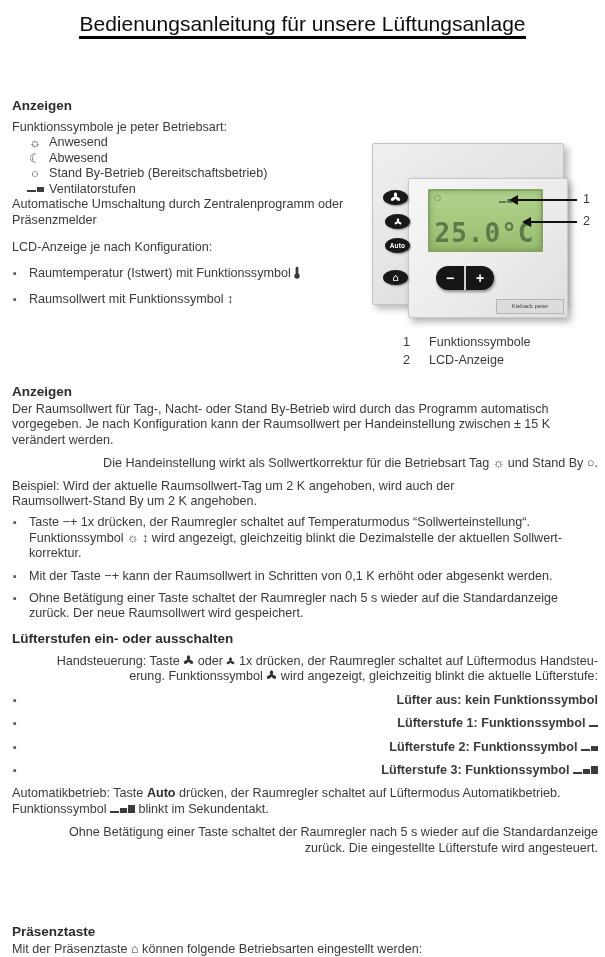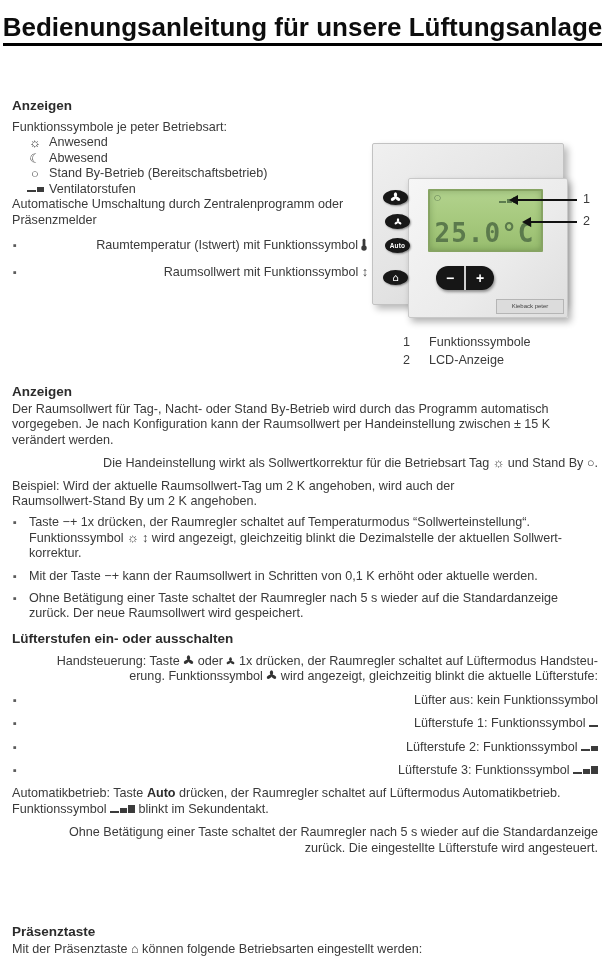--- a/index.html
+++ b/index.html
@@ -1,33 +1,33 @@
 <!DOCTYPE html>
 <html><head>
 <meta charset="utf-8">
 <style>
   html,body{margin:0;padding:0;background:#fff;}
   .page{position:relative;width:605px;height:957px;background:#ffffff;overflow:hidden;
         font-family:"Liberation Sans","DejaVu Sans",sans-serif;color:#3a3a3a;}
 
   
   .title-wrap{position:absolute;left:0;right:0;top:12px;text-align:center;}
-  .title-wrap h1{margin:0;font-size:26px;font-weight:bold;color:#0d0d0d;display:inline-block;}
+  .title-wrap h1{margin:0;font-size:21px;font-weight:normal;color:#0d0d0d;display:inline-block;}
   .title-wrap h1 span{border-bottom:3px solid #000;padding-bottom:1px;}
 
   h2{font-size:13.5px;margin:0 0 3px 0;font-weight:bold;color:#2c2c2c;}
   p{margin:0;font-size:12.6px;line-height:15.4px;}
   .pre{white-space:pre-line;}
-  .mt8{margin-top:8px;text-align:right;} .mt7{margin-top:7px;} .mt12{margin-top:12px;} .mt10{margin-top:10px;text-align:right;} .mt6{margin-top:6px;}
+  .mt8{margin-top:8px;text-align:right;} .mt7{margin-top:7px;} .mt12{margin-top:12px;} .mt10{margin-top:10px;} .mt6{margin-top:6px;}
 
   ul{list-style:none;margin:0;padding:0;}
   li{position:relative;padding-left:17px;font-size:12.6px;line-height:15.4px;white-space:pre-line;margin-bottom:7px;}
   li::before{content:"▪";position:absolute;left:1px;top:0px;font-size:11px;color:#5a5a5a;}
   ul.wide li{margin-bottom:11px;}
-  ul.fanlist li{margin-bottom:8px;}
+  ul.fanlist li{margin-bottom:8px;font-weight:bold;}
 
   #sec1{position:absolute;left:12px;top:98px;width:356px;}
   #sec2{position:absolute;left:12px;top:384px;width:586px;}
   #sec3{position:absolute;left:12px;top:631px;width:586px;}
   #sec4{position:absolute;left:12px;top:889px;width:586px;margin-top:35px;}
 
   .symrow{display:flex;align-items:center;gap:6px;padding-left:15px;font-size:12.6px;line-height:15.5px;}
   .symglyph{width:16px;display:inline-flex;justify-content:center;font-size:13px;color:#3a3a3a;}
 
   
@@ -122,20 +122,21 @@
       <span class="symglyph">
           <span class="steps">
             <i class="b1"></i>
             <i class="b2"></i>
           </span>
         </span>
       <span>Ventilatorstufen</span>
     </div>
     <p class="pre">Automatische Umschaltung durch Zentralenprogramm oder
 Präsenzmelder</p>
+    <p class="mt12">LCD-Anzeige je nach Konfiguration:</p>
     <ul class="wide mt10">
       <li><span>Raumtemperatur (Istwert) mit Funktionssymbol</span><span class="thermo"><svg width="8" height="13" viewBox="0 0 8 13">
               <rect x="2.6" y="0.8" width="2.8" height="7.6" rx="1.4" fill="#3a3a3a"></rect>
               <circle cx="4" cy="10" r="2.7" fill="#3a3a3a"></circle>
             </svg></span></li>
       <li><span>Raumsollwert mit Funktionssymbol ↕</span></li>
     </ul>
   </section>
 
   <div class="photo">
@@ -208,21 +209,21 @@
     <p class="pre">Der Raumsollwert für Tag-, Nacht- oder Stand By-Betrieb wird durch das Programm automatisch
 vorgegeben. Je nach Konfiguration kann der Raumsollwert per Handeinstellung zwischen ± 15 K
 verändert werden.</p>
     <p class="pre mt8">Die Handeinstellung wirkt als Sollwertkorrektur für die Betriebsart Tag ☼ und Stand By ○.</p>
     <p class="pre mt7">Beispiel: Wird der aktuelle Raumsollwert-Tag um 2 K angehoben, wird auch der
 Raumsollwert-Stand By um 2 K angehoben.</p>
     <ul class="mt6">
       <li>Taste −+ 1x drücken, der Raumregler schaltet auf Temperaturmodus “Sollwerteinstellung“.
 Funktionssymbol ☼ ↕ wird angezeigt, gleichzeitig blinkt die Dezimalstelle der aktuellen Sollwert-
 korrektur.</li>
-      <li>Mit der Taste −+ kann der Raumsollwert in Schritten von 0,1 K erhöht oder aktuelle werden.</li>
+      <li>Mit der Taste −+ kann der Raumsollwert in Schritten von 0,1 K erhöht oder abgesenkt werden.</li>
       <li>Ohne Betätigung einer Taste schaltet der Raumregler nach 5 s wieder auf die Standardanzeige
 zurück. Der neue Raumsollwert wird gespeichert.</li>
     </ul>
   </section>
 
   <section id="sec3">
     <h2>Lüfterstufen ein- oder ausschalten</h2>
     <p class="pre mt8"><span>Handsteuerung: Taste </span><span class="fanicon"><svg width="11" height="11" viewBox="0 0 20 20">
             <g fill="#333">
               <circle cx="10" cy="10" r="2.3"></circle>

